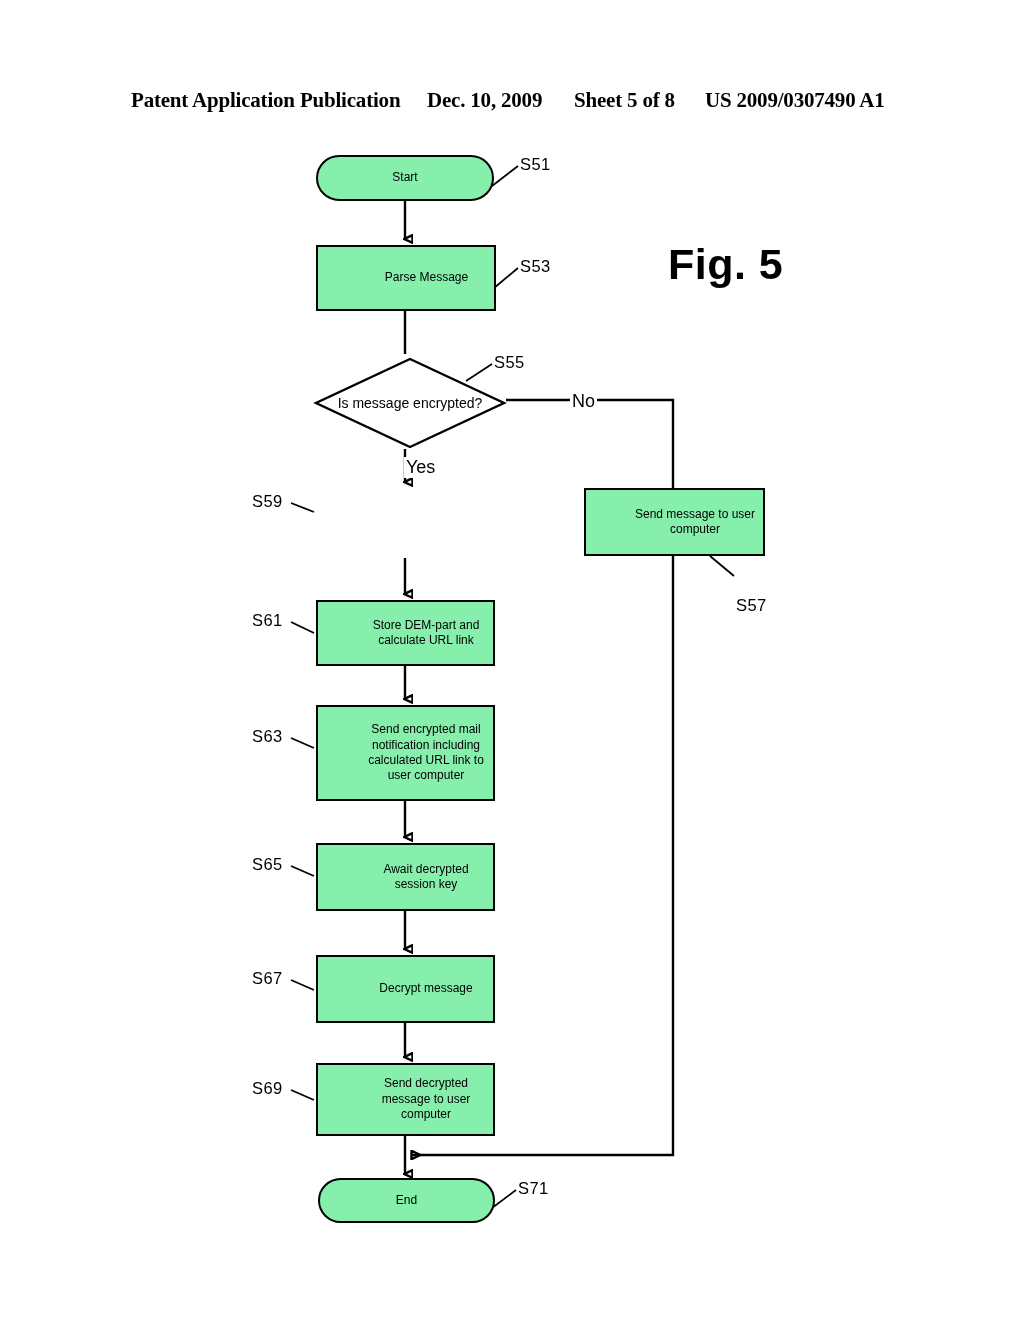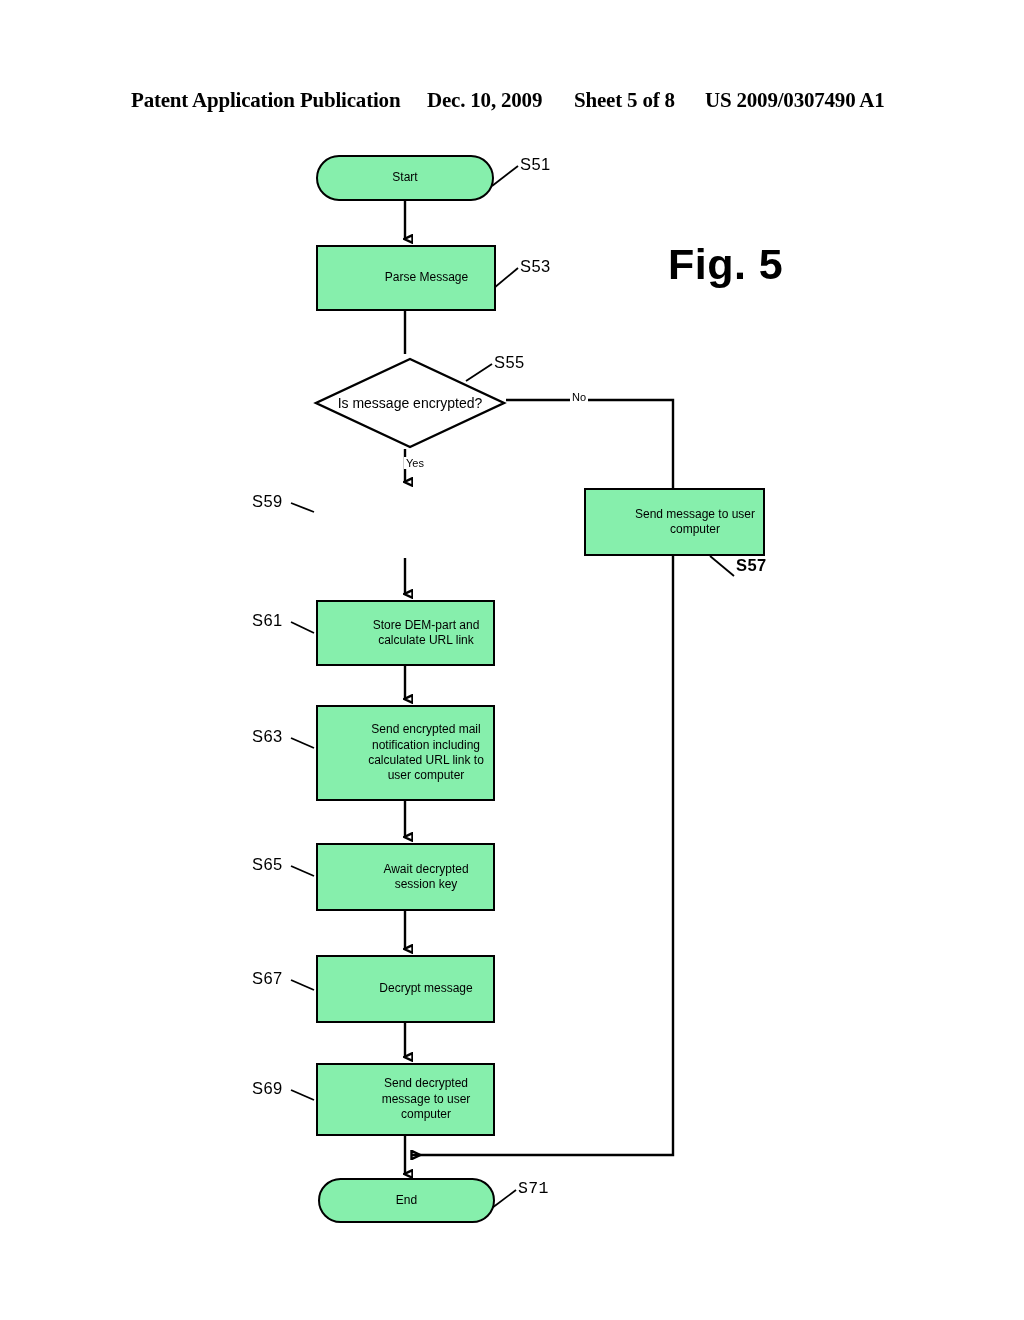--- a/index.html
+++ b/index.html
@@ -112,21 +112,21 @@
 
   
   .tag {
     position: absolute;
     font-size: 16.5px;
     letter-spacing: 0.4px;
     white-space: nowrap;
   }
   .branch-label {
     position: absolute;
-    font-size: 11px;
+    font-size: 18px;
     background: #fff;
     padding: 0 2px;
     white-space: nowrap;
   }
 </style>
 </head>
 <body>
 
 <div id="page">
 
@@ -205,25 +205,25 @@
 
   <div class="node process" style="left:316px; top:955px; width:179px; height:68px;">Decrypt message</div>
 
   <div class="node process" style="left:316px; top:1063px; width:179px; height:73px;">Send decrypted message to user computer</div>
 
   <div class="node terminal" style="left:318px; top:1178px; width:177px; height:45px;">End</div>
 
   <div class="tag" style="left:520px; top:155px;">S51</div>
   <div class="tag" style="left:520px; top:257px;">S53</div>
   <div class="tag" style="left:494px; top:353px;">S55</div>
-  <div class="tag" style="left:736px; top:556px;font-weight:bold;">S57</div>
+  <div class="tag" style="left:736px; top:596px;">S57</div>
   <div class="tag" style="left:252px; top:492px;">S59</div>
   <div class="tag" style="left:252px; top:611px;">S61</div>
   <div class="tag" style="left:252px; top:727px;">S63</div>
   <div class="tag" style="left:252px; top:855px;">S65</div>
   <div class="tag" style="left:252px; top:969px;">S67</div>
   <div class="tag" style="left:252px; top:1079px;">S69</div>
-  <div class="tag" style="left:518px; top:1179px;font-family:Liberation Mono, monospace;">S71</div>
+  <div class="tag" style="left:518px; top:1179px;">S71</div>
 
   <div class="branch-label" style="left:404px; top:457px;">Yes</div>
   <div class="branch-label" style="left:570px; top:391px;">No</div>
 
 </div>
 
 </body></html>

